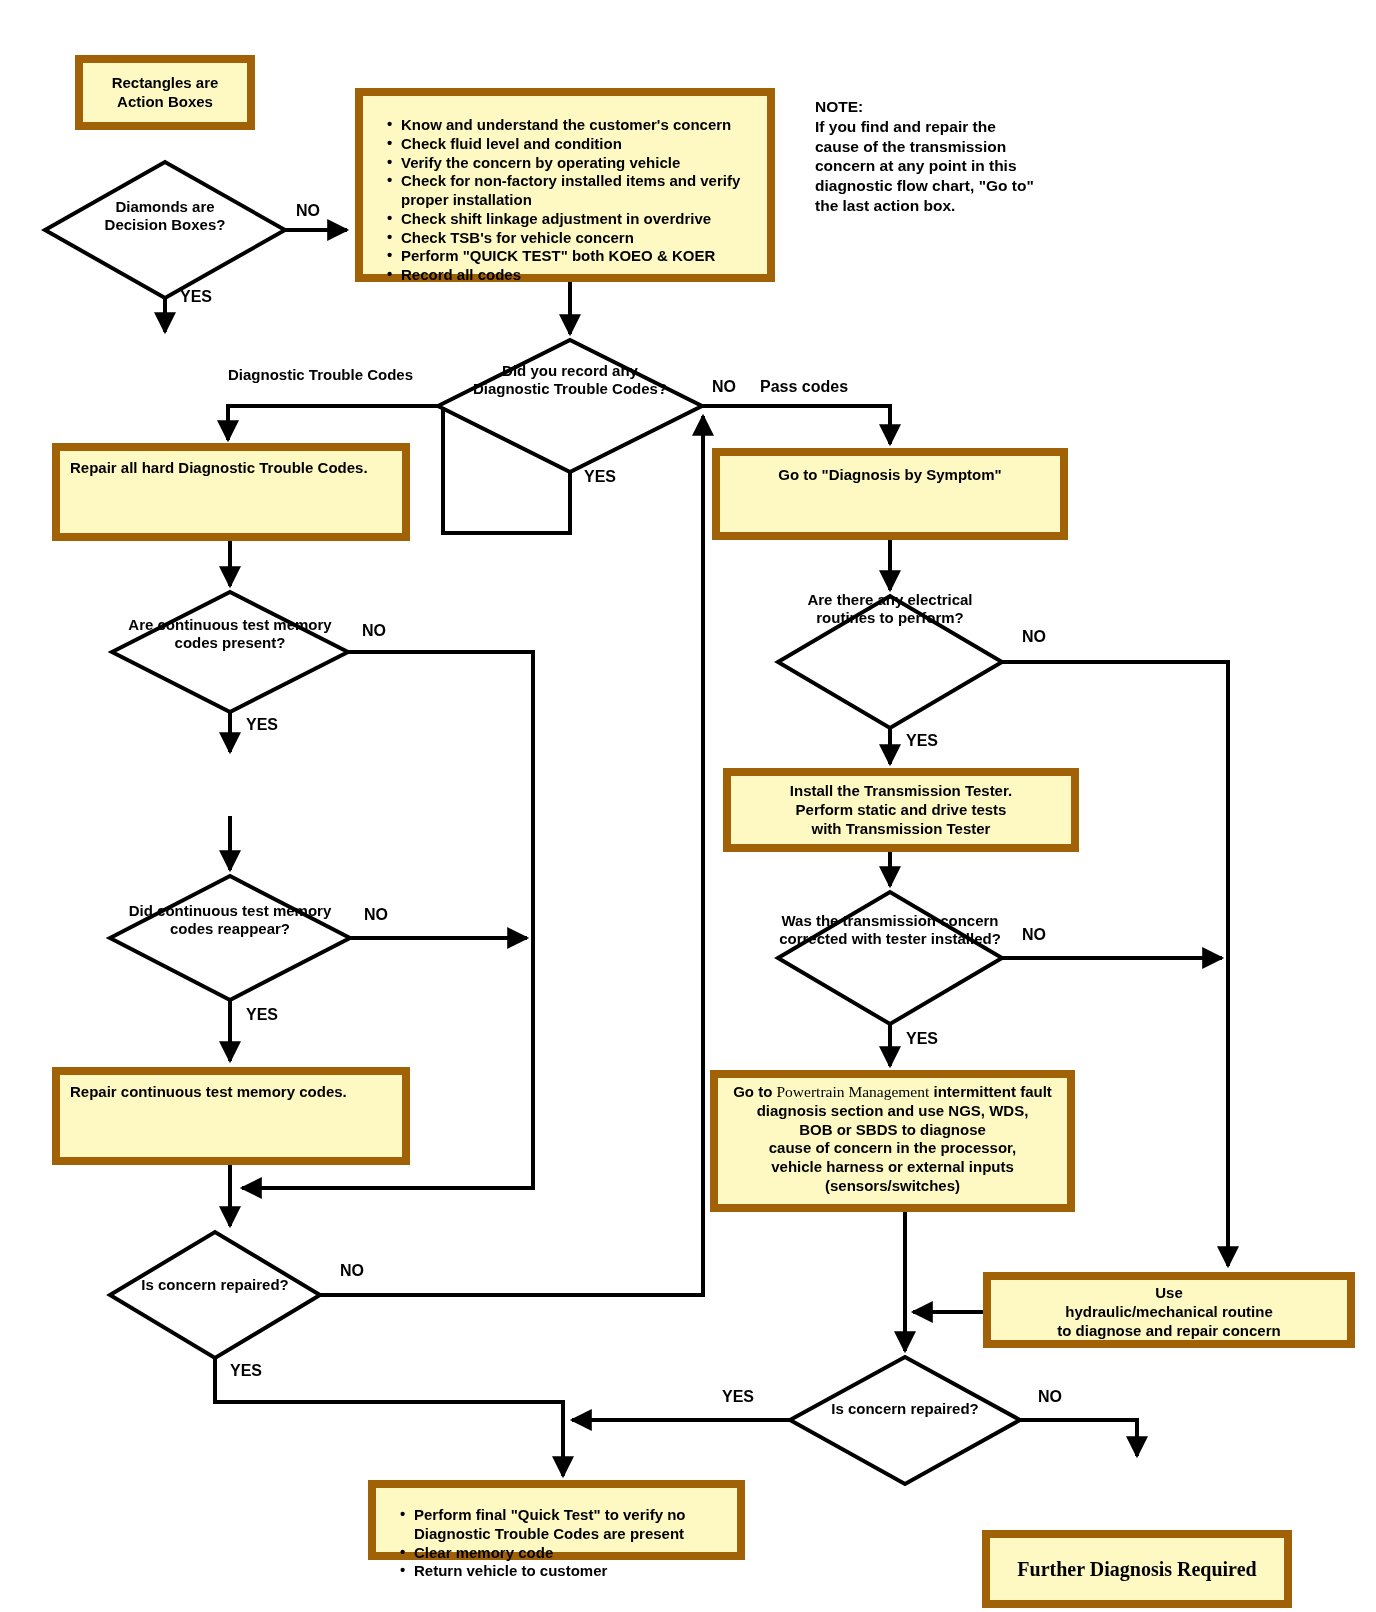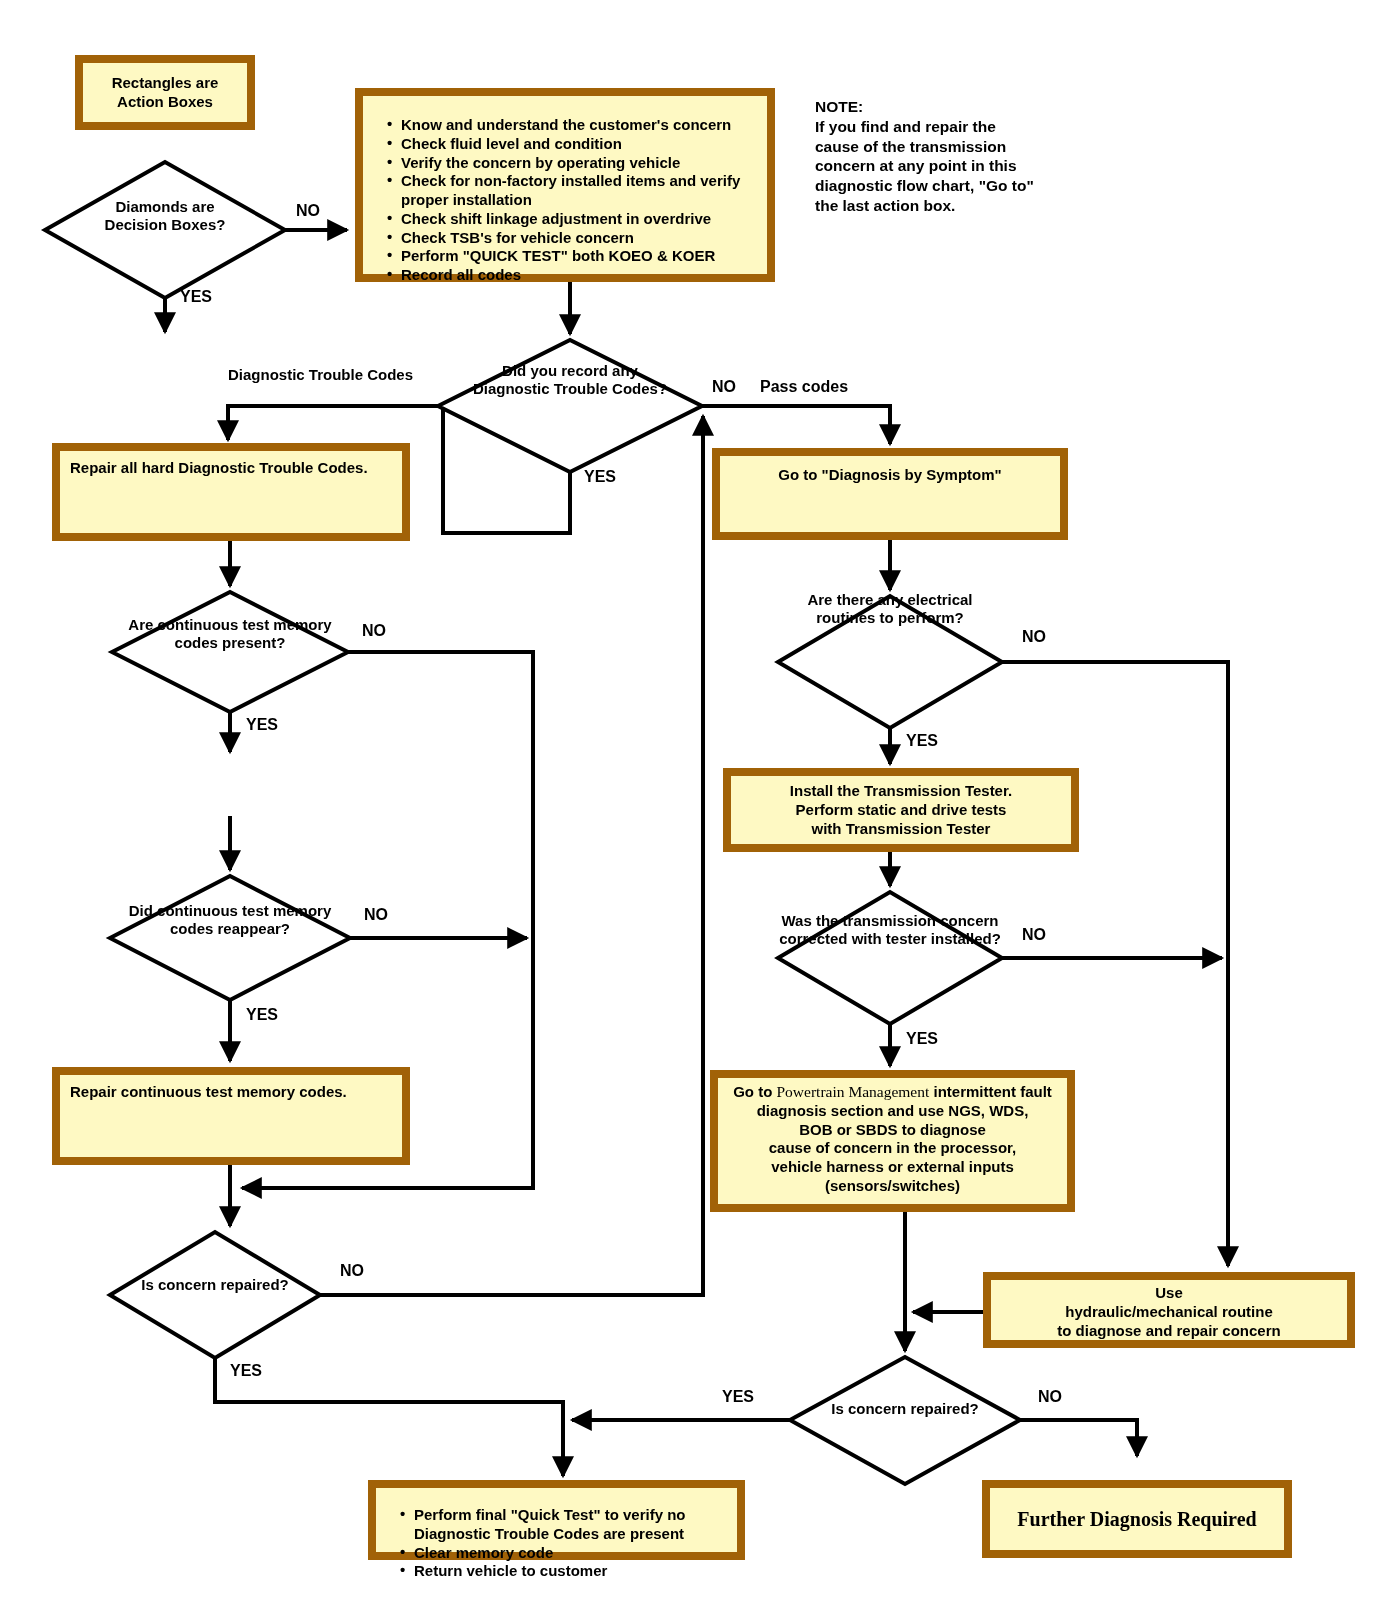--- a/index.html
+++ b/index.html
@@ -154,17 +154,17 @@
     <div>vehicle harness or external inputs</div>
     <div>(sensors/switches)</div>
   </div>
 
   <div class="box ctr" style="left:983px;top:1272px;width:372px;height:76px;padding-top:4px;">
     <div>Use</div>
     <div>hydraulic/mechanical routine</div>
     <div>to diagnose and repair concern</div>
   </div>
 
-  <div class="box further" style="left:982px;top:1480px;width:310px;height:78px;">
+  <div class="box further" style="left:982px;top:1530px;width:310px;height:78px;">
     <span>Further Diagnosis Required</span>
   </div>
 
 </div>
 
 </body></html>

